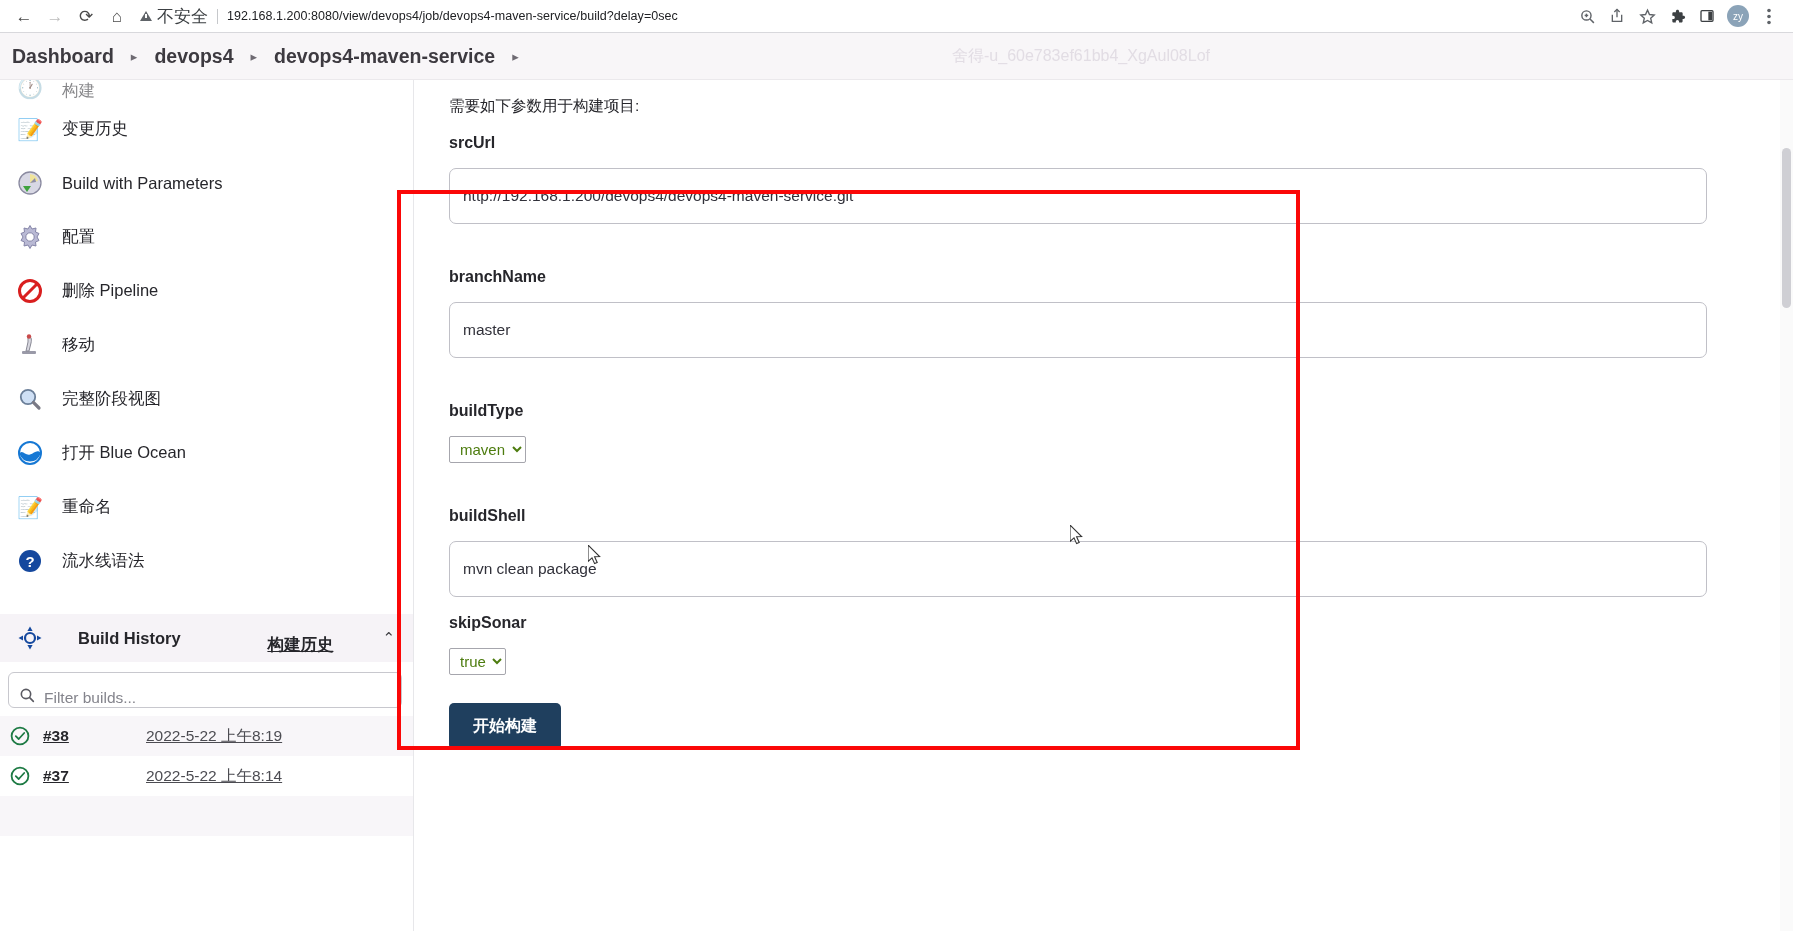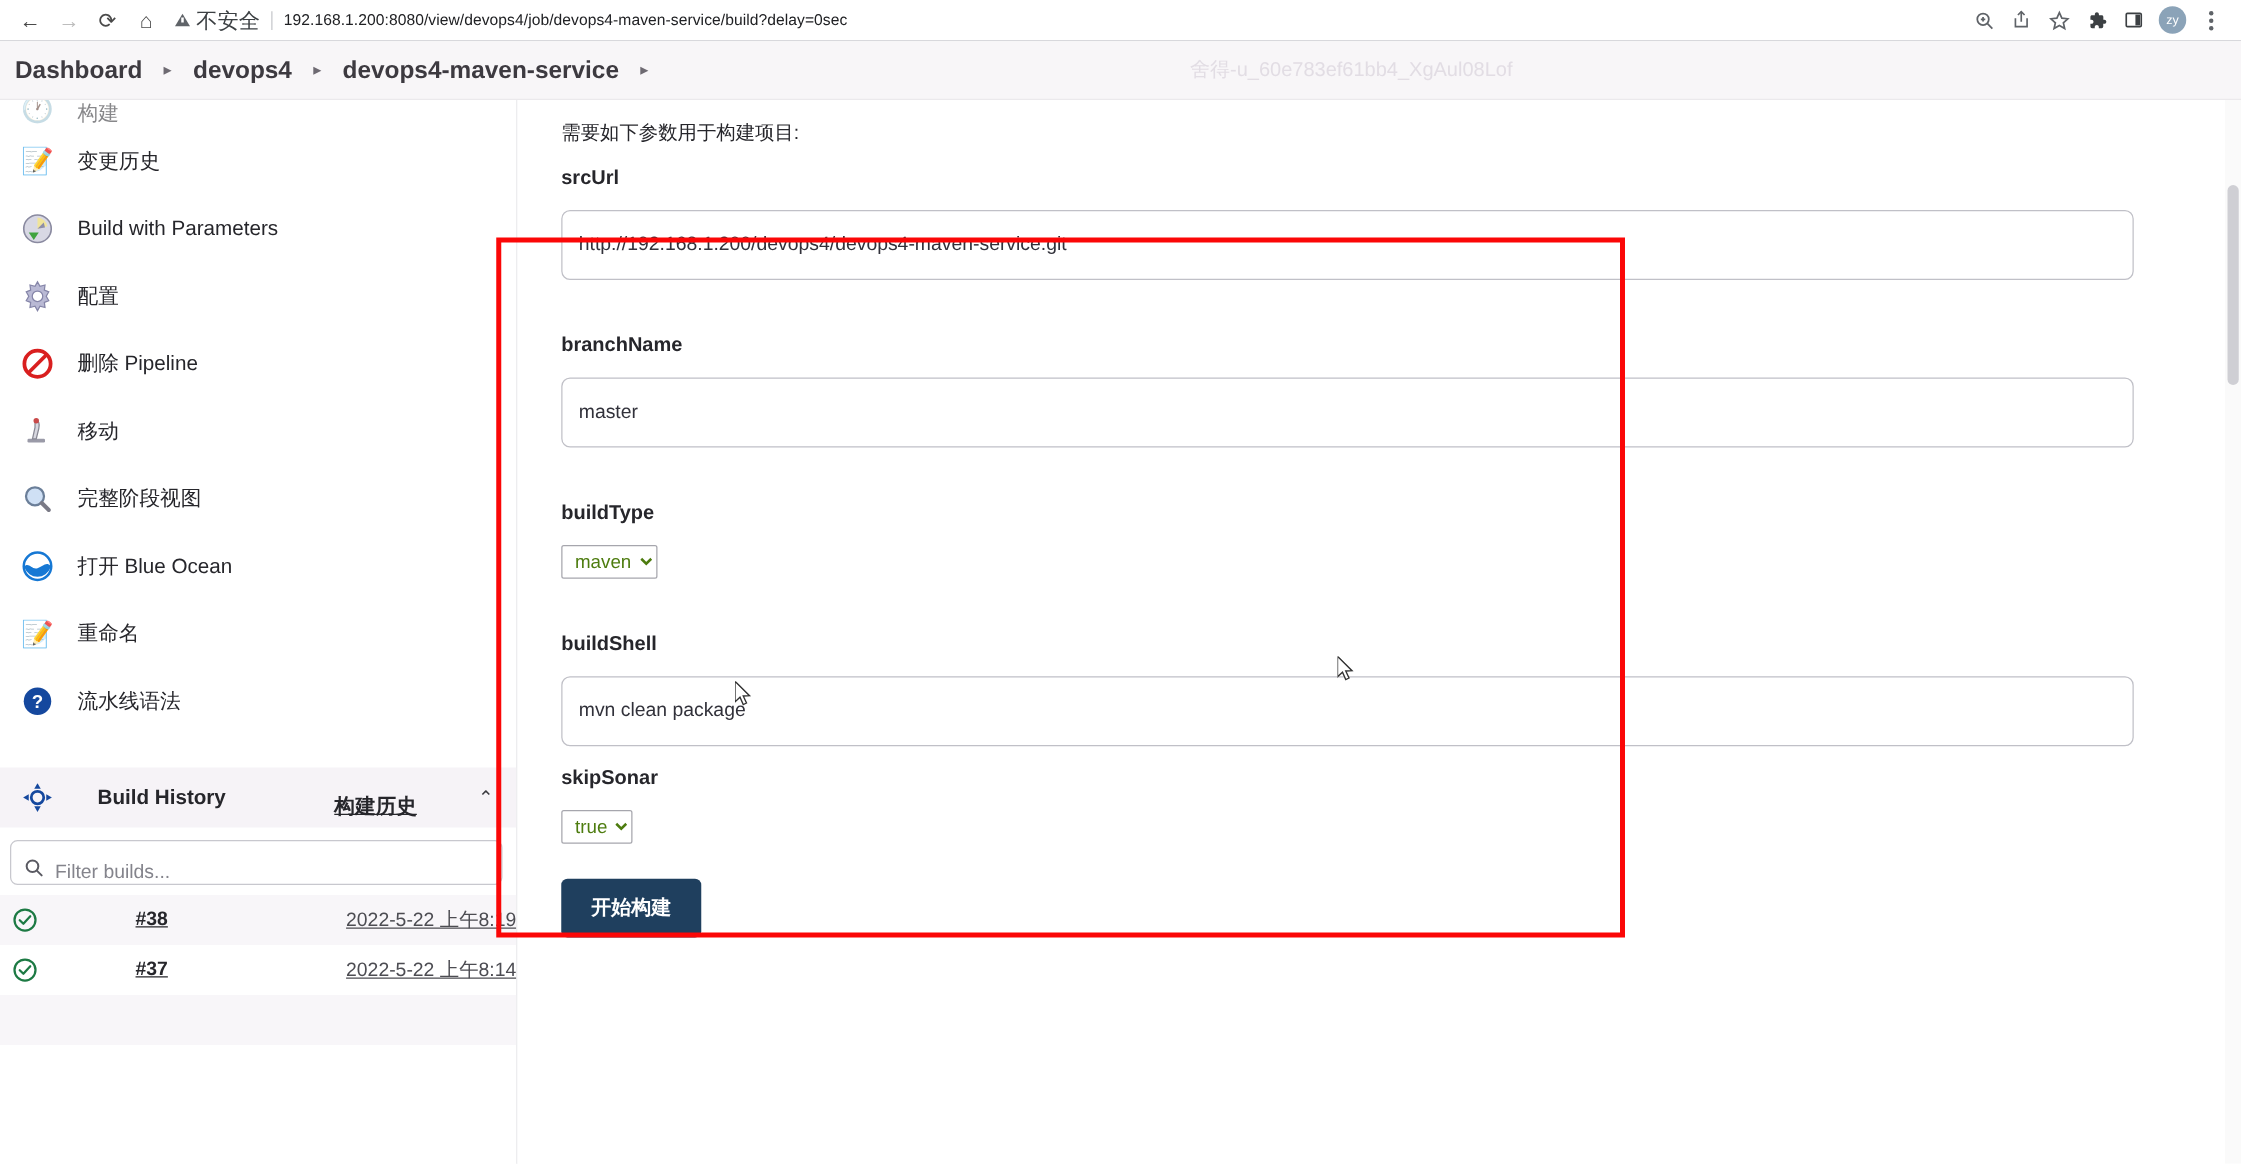--- a/index.html
+++ b/index.html
@@ -215,21 +215,20 @@
   }
   .filter-input::placeholder { color: #84848c; }
 
   .build-row {
     display: flex;
     align-items: center;
     height: 40px;
     padding-left: 10px;
     gap: 13px;
     cursor: pointer;
-    justify-content: space-between;
   }
   .build-row.alt { background: #f8f6f9; }
   .build-num {
     font-size: 15.5px;
     font-weight: bold;
     color: #26262b;
     text-decoration: underline;
     width: 48px;
   }
   .build-date {

